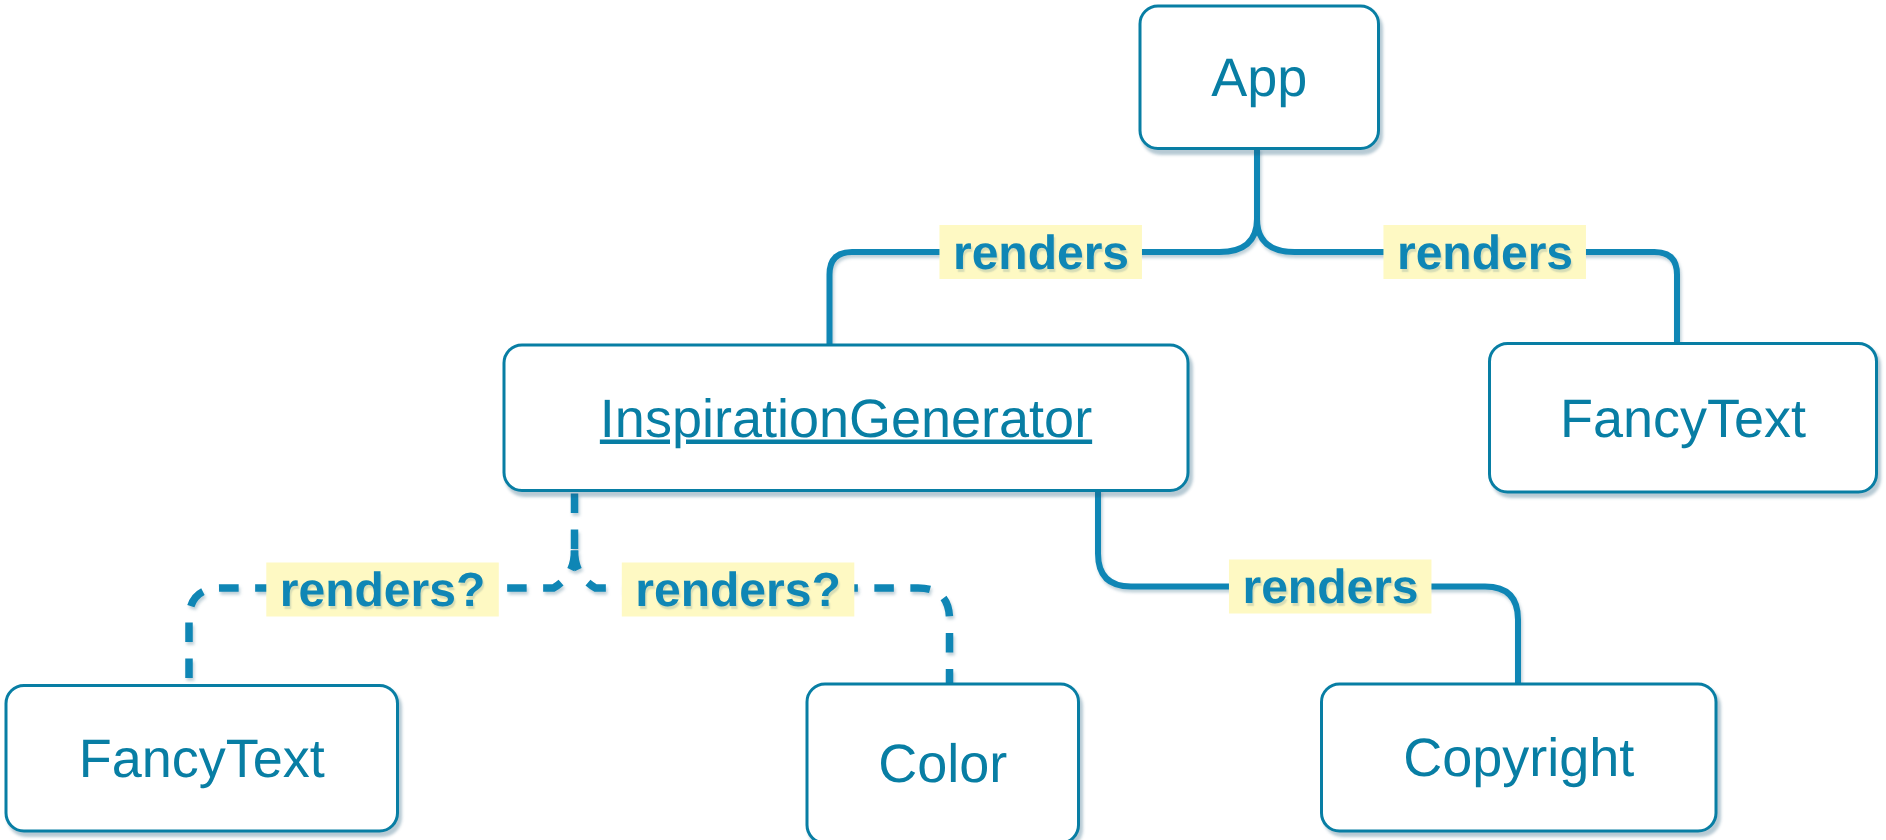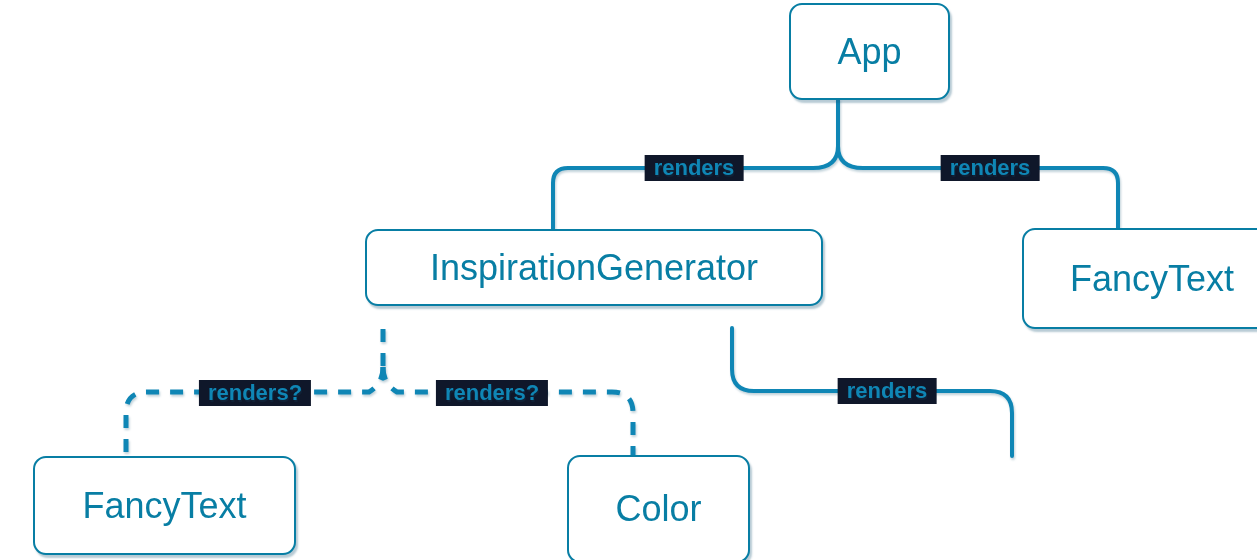--- a/index.html
+++ b/index.html
@@ -30,47 +30,46 @@
   .edge-dashed {
     fill: none;
     stroke: #0F86B5;
     stroke-width: 5;
     stroke-linecap: butt;
     stroke-dasharray: 13 11;
   }
   .edge-label {
     position: absolute;
     transform: translate(-50%, -50%);
-    background: #0f172a;
+    background: #fef9c3;
     color: #0F86B5;
-    font-size: 22px;
+    font-size: 32px;
     font-weight: 700;
     line-height: 1;
     padding: 2px 9px;
     white-space: nowrap;
     text-shadow: 1px 2px 1px rgba(30,90,120,0.18);
   }
   .node {
     position: absolute;
     background: #ffffff;
     border: 2.5px solid #087EA4;
     border-radius: 13px;
     box-shadow: 2px 3px 2px rgba(30,90,120,0.32);
     display: flex;
     align-items: center;
     justify-content: center;
     color: #087EA4;
     font-size: 36px;
     font-weight: 500;
     white-space: nowrap;
     box-sizing: border-box;
-    margin-left: 30px;
   }
   .node-app            { left: 759px;  top: 3px;   width: 161px; height: 97px;  }
-  .node-inspiration    { left: 335px;  top: 229px; width: 458px; height: 77px;  }
+  .node-inspiration    { left: 335px;  top: 229px; width: 458px; height: 99px; text-decoration: underline;  }
   .node-fancytext-top  { left: 992px;  top: 228px; width: 260px; height: 101px; }
   .node-fancytext-bot  { left: 3px;    top: 456px; width: 263px; height: 99px;  }
   .node-color          { left: 537px;  top: 455px; width: 183px; height: 108px; }
   .node-copyright      { left: 880px;  top: 455px; width: 265px; height: 100px; }
   .lbl-renders-left    { left: 694px; top: 168px; }
   .lbl-renders-right   { left: 990px; top: 168px; }
   .lbl-renders-q-left  { left: 255px; top: 393px; }
   .lbl-renders-q-right { left: 492px; top: 393px; }
   .lbl-renders-copy    { left: 887px; top: 391px; }
 </style>
@@ -107,14 +106,17 @@
   </div>
 
   <div class="node node-fancytext-bot">
     <span>FancyText</span>
   </div>
 
   <div class="node node-color">
     <span>Color</span>
   </div>
 
+  <div class="node node-copyright">
+    <span>Copyright</span>
+  </div>
 
 </div>
 
 </body></html>

